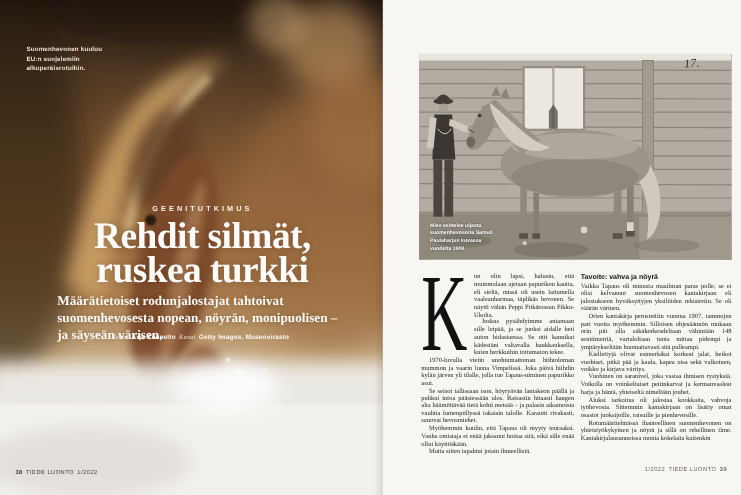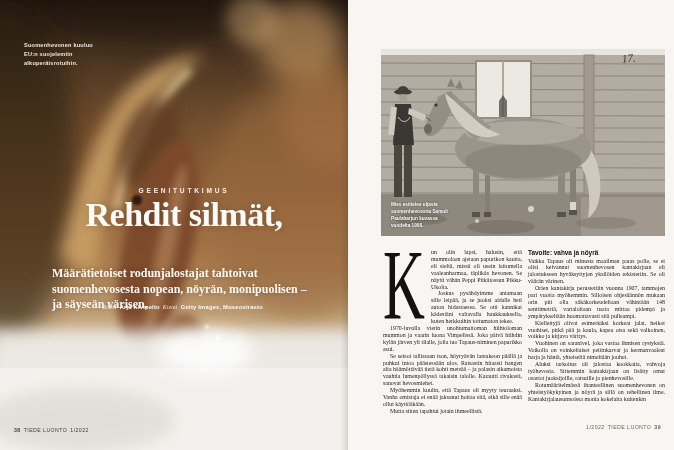--- a/index.html
+++ b/index.html
@@ -109,20 +109,21 @@
         <circle cx="230" cy="346" r="2" fill="#fff" opacity=".85" filter="url(#b2)"></circle>
         <circle cx="240" cy="336" r="1.6" fill="#fff" opacity=".8" filter="url(#b2)"></circle>
         <circle cx="207" cy="327" r="1.8" fill="#fff" opacity=".8" filter="url(#b2)"></circle>
       </g>
     </svg>
 
     <div class="photo-note">Suomenhevonen kuuluu EU:n suojelemiin alkuperäisrotuihin.</div>
     <div class="kicker">GEENITUTKIMUS</div>
     <div class="title">
       <div>Rehdit silmät,</div>
+      <div>ruskea turkki</div>
     </div>
     <div class="standfirst">Määrätietoiset rodunjalostajat tahtoivat suomenhevosesta nopean, nöyrän, monipuolisen – ja säyseän värisen.</div>
     <div class="credits">
       <span class="lbl">Teksti</span><span class="name">Arja Kivipelto</span><span class="lbl">Kuvat</span><span class="name">Getty Images, Museovirasto</span>
     </div>
     <div class="footer footer-left">
       <span class="num">38</span><span>TIEDE LUONTO</span><span>1/2022</span>
     </div>
   </div>
 

